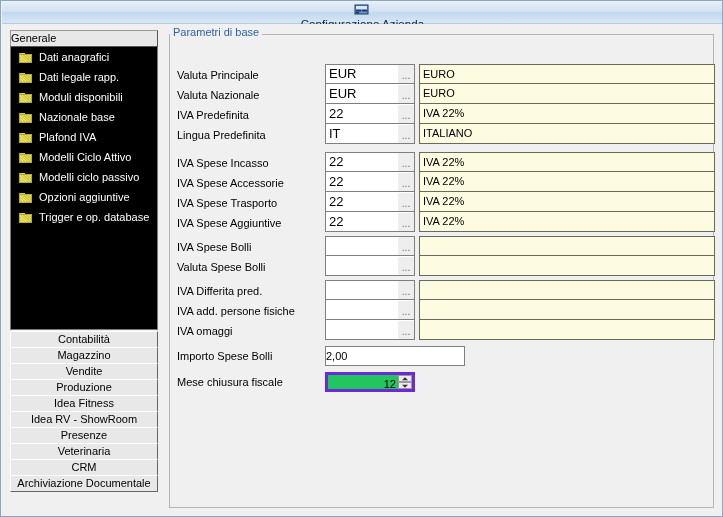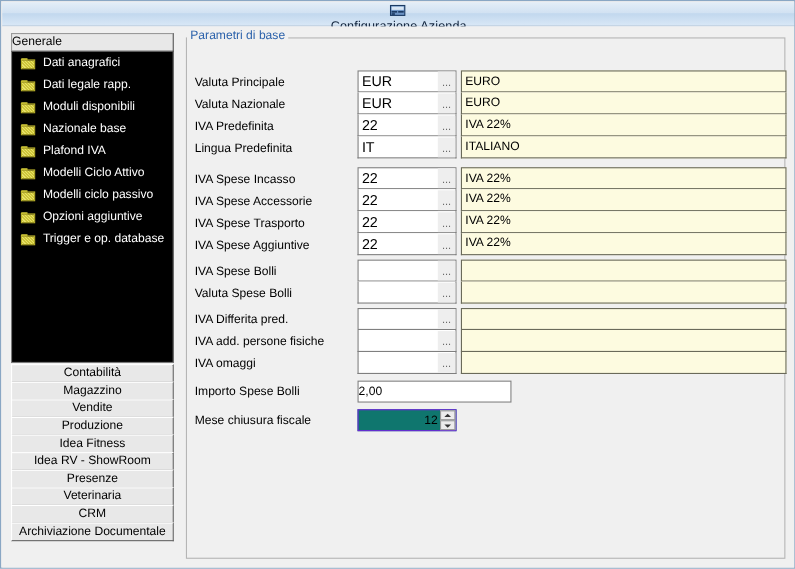--- a/index.html
+++ b/index.html
@@ -310,22 +310,22 @@
     color: #000;
   }
   
   .fspin {
     position: absolute;
     left: 148px;
     top: 0;
     width: 90px;
     height: 20px;
     box-sizing: border-box;
-    background: #0f766e;
-    border: 1px solid #6d28d9;
+    background: #22c55e;
+    border: 3px solid #6d28d9;
     display: flex;
     align-items: stretch;
   }
   .fspin-val {
     flex: 1 1 auto;
     text-align: right;
     font-size: 11px;
     line-height: 18px;
     padding-right: 2px;
     color: #000;

